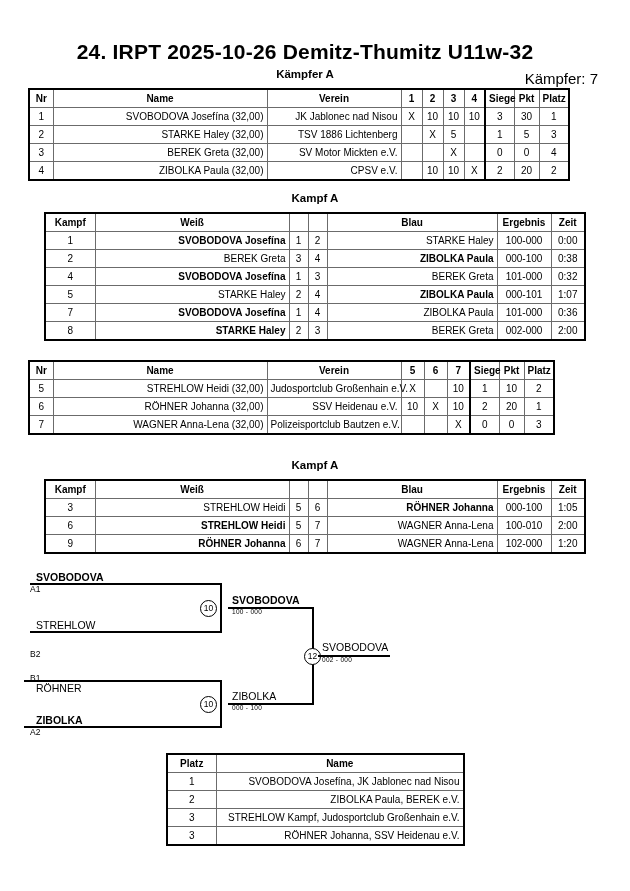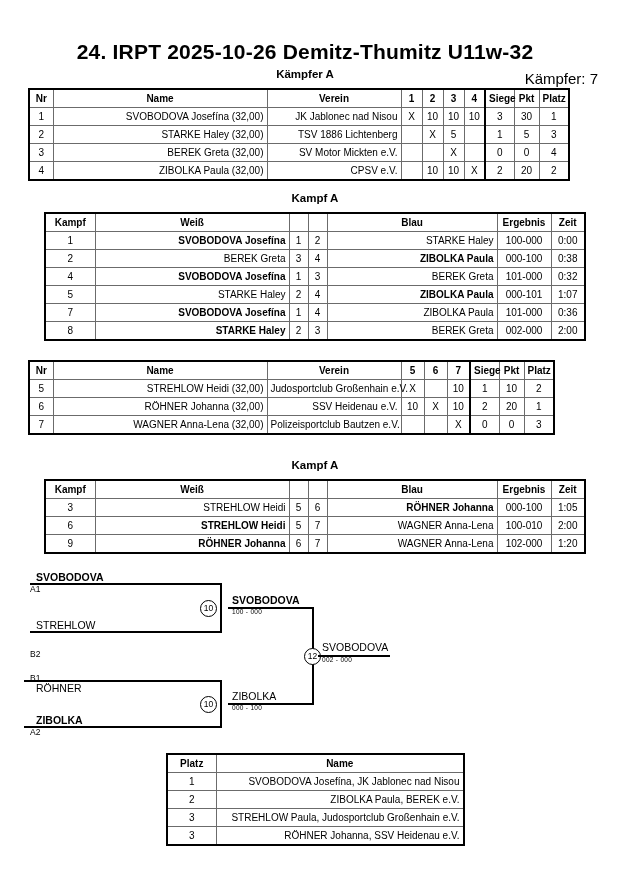--- a/index.html
+++ b/index.html
@@ -435,21 +435,21 @@
           <tr>
             <td class="c">1</td>
             <td class="l verein-cell"><span>SVOBODOVA Josefína, JK Jablonec nad Nisou</span></td>
           </tr>
           <tr>
             <td class="c">2</td>
             <td class="l verein-cell"><span>ZIBOLKA Paula, BEREK e.V.</span></td>
           </tr>
           <tr>
             <td class="c">3</td>
-            <td class="l verein-cell"><span>STREHLOW Paula, Judosportclub Großenhain e.V.</span></td>
+            <td class="l verein-cell"><span>STREHLOW Kampf, Judosportclub Großenhain e.V.</span></td>
           </tr>
           <tr>
             <td class="c">3</td>
             <td class="l verein-cell"><span>RÖHNER Johanna, SSV Heidenau e.V.</span></td>
           </tr>
         </tbody>
     </table>
   </div>
 
 </div>

